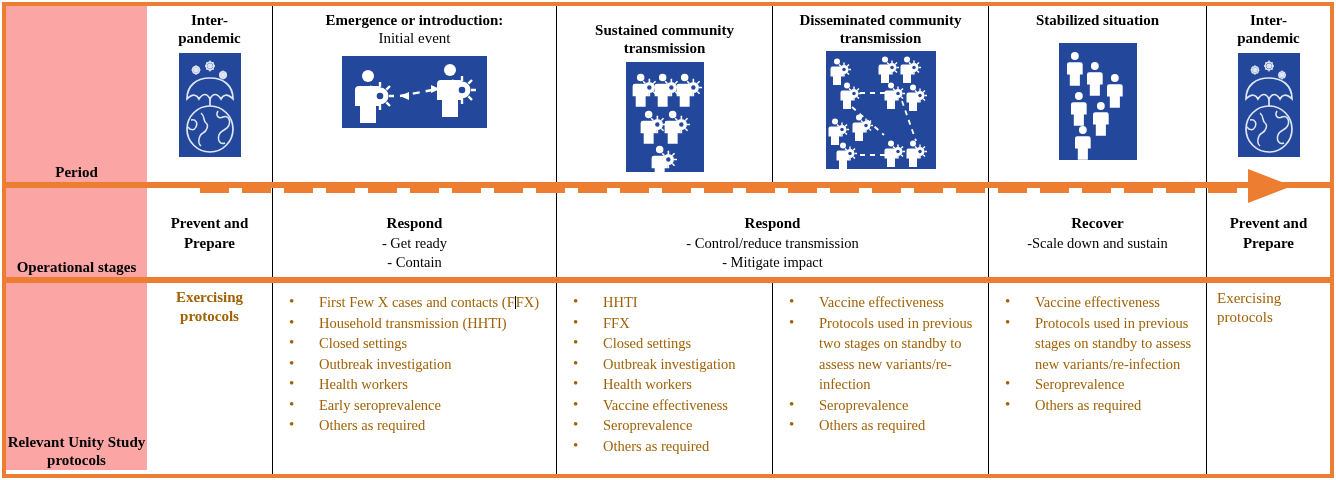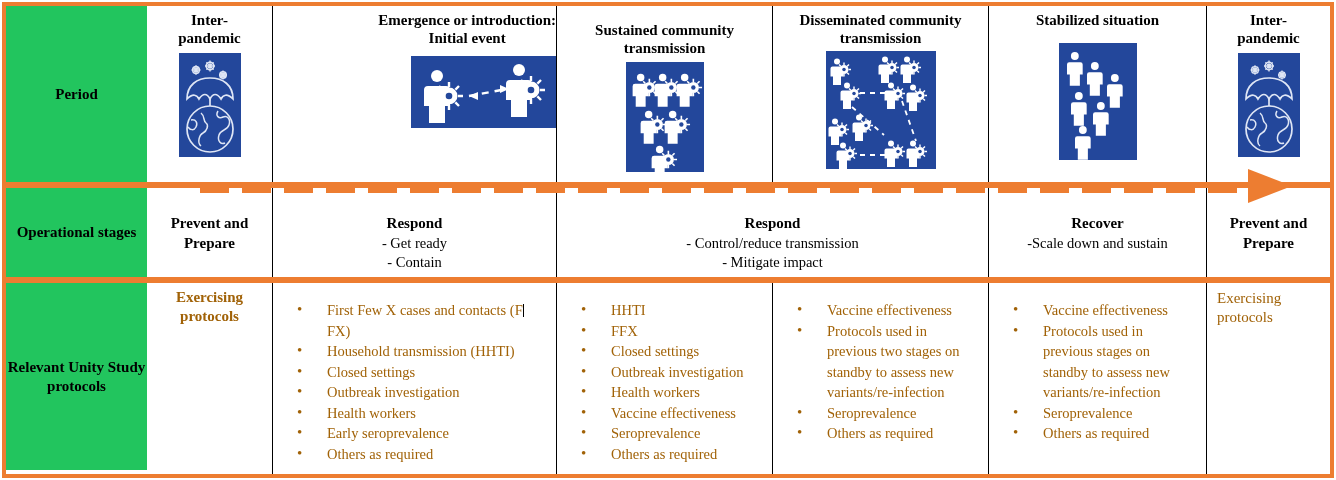--- a/index.html
+++ b/index.html
@@ -33,23 +33,23 @@
     background: #ED7D31;
   }
   .hsep-1 { top: 182px; }
   .hsep-2 { top: 277px; }
 
   
   .hdr-cell {
     position: absolute;
     left: 6px;
     width: 141px;
-    background: #22c55e;
+    background: #fca5a5;
     display: flex;
-    align-items: center;
+    align-items: flex-end;
     justify-content: center;
     text-align: center;
     font-weight: bold;
     font-size: 15px;
     color: #000;
     line-height: 1.25;
   }
   .hdr-period      { top: 6px;   height: 176px; }
   .hdr-operational { top: 188px; height: 89px;  }
   .hdr-protocols   { top: 283px; height: 187px; }
@@ -72,21 +72,21 @@
     padding-top: 5px;
   }
   .period-title {
     font-weight: bold;
     font-size: 15px;
     text-align: center;
     line-height: 1.22;
     color: #000;
   }
   .period-title .sub {
-    font-weight: bold;
+    font-weight: normal;
   }
   .icon-box {
     background: #23479B;
     margin-top: 4px;
     display: block;
   }
 
   
   .op-cell {
     position: absolute;
@@ -150,21 +150,21 @@
     line-height: 1.25;
   }
   .proto-plain.left-align {
     text-align: left;
     font-weight: normal;
     padding-left: 6px;
     padding-top: 1px;
   }
   ul.proto-list {
     list-style: none;
-    margin: 12px;
+    margin: 4px;
     padding: 0;
   }
   ul.proto-list > li {
     position: relative;
     padding-left: 38px;
     margin-bottom: 0px;
   }
   ul.proto-list > li::before {
     content: "\2022";
     position: absolute;
@@ -243,21 +243,21 @@
         </g>
         <path d="M8 46 C8 32 18 25 31 25 C44 25 54 32 54 46 C48 40 44 42 42 46 C38 40 34 40 31 46 C28 40 24 40 20 46 C18 42 14 40 8 46 Z" fill="none" stroke="#dfe6f5" stroke-width="1.7"></path>
         <path d="M31 46 L31 53" stroke="#dfe6f5" stroke-width="1.7" fill="none"></path>
         <circle cx="31" cy="76" r="23" fill="none" stroke="#dfe6f5" stroke-width="1.7"></circle>
         <path d="M12 67 C17 66 19 70 17 74 C15 78 11 77 9 74 M22 60 C26 63 24 68 27 70 C30 72 28 78 24 80 C20 82 18 90 22 93
                  M39 58 C36 63 40 66 44 64 C48 62 52 66 50 72 C48 78 42 76 40 82 C38 88 42 92 46 90" fill="none" stroke="#dfe6f5" stroke-width="1.5"></path>
       </svg>
     </div>
   </div>
 
-  <div class="period-cell" style="left:273px; width:283px;align-items:flex-end;">
+  <div class="period-cell" style="left:273px; width:283px;">
     <div class="period-title">
       <span>Emergence or introduction:</span><br>
       <span class="sub">Initial event</span>
     </div>
     <div class="icon-box" style="width:145px;height:72px;margin-top:8px;">
       <svg class="ico" width="145" height="72" viewBox="0 0 145 72">
         <g fill="#ffffff">
           <circle cx="26" cy="20" r="6"></circle>
           <path d="M17 30 h18 a4 4 0 0 1 4 4 v16 h-5 v17 h-16 v-17 h-5 v-16 a4 4 0 0 1 4 -4 z"></path>
         </g>

